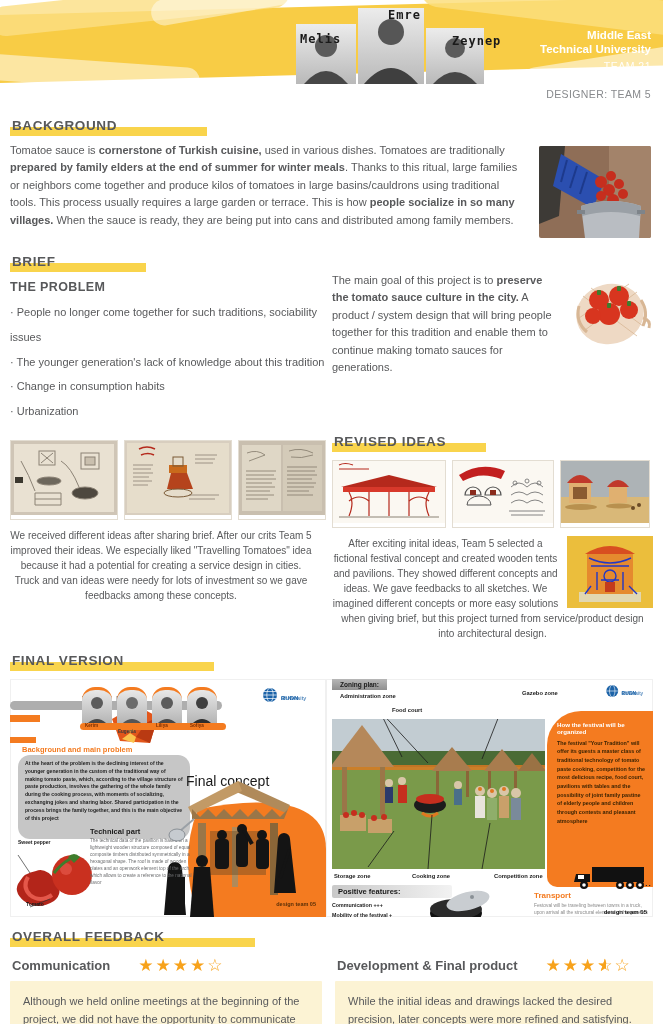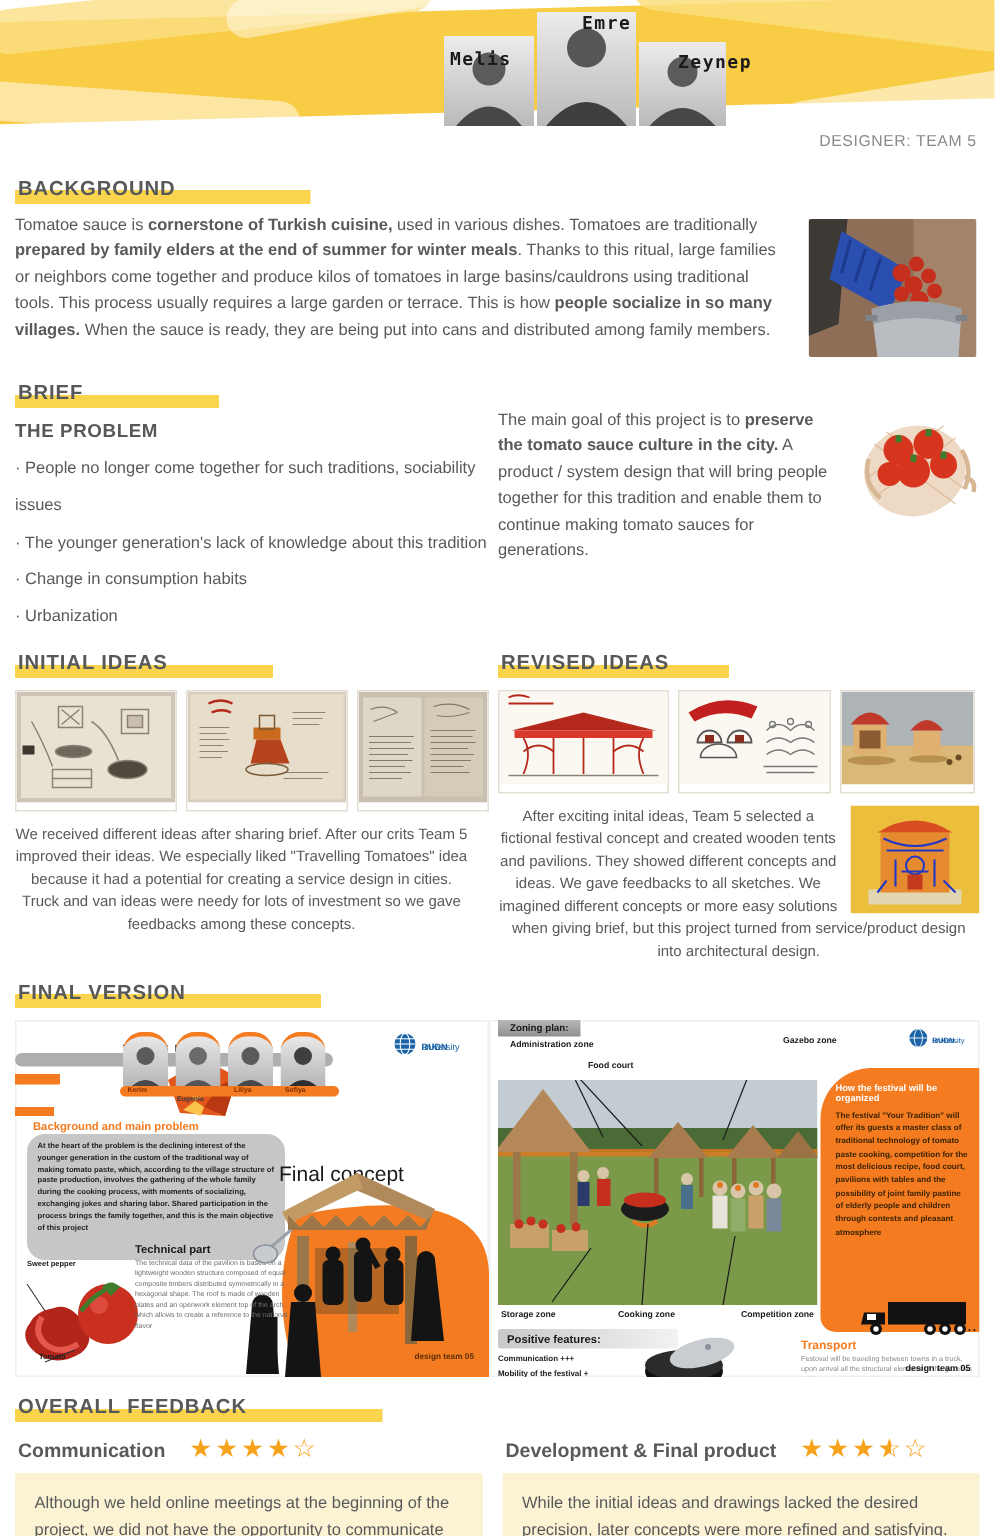--- a/index.html
+++ b/index.html
@@ -124,21 +124,21 @@
   .tr-title { left:208px; top:212px; font-size:8px; font-weight:700; color:#F47B20; }
   .tr-text { left:208px; top:223px; width:116px; font-size:4.8px; color:#8a8a8a; line-height:1.5; }
   .truck-svg { left:248px; top:186px; }
   .truck-dots { left:316px; top:200px; font-size:8px; font-weight:700; color:#1a1a1a; letter-spacing:1px; }
   .p-credit-r { right:6px; bottom:2px; font-size:6px; font-weight:700; color:#1a1a1a; }
   .rudn-r { left:278px; top:4px; transform:scale(.85); }
 
   
   .fb-sec { margin-top:10px; }
   .fb-grid { display:grid; grid-template-columns:312px 318px; column-gap:13px; row-gap:14px; margin-top:8px; }
-  .fb-head { display:flex; align-items:center; gap:16px; margin:2px 0 7px 2px; }
+  .fb-head { display:flex; align-items:center; gap:28px; margin:2px 0 7px 2px; }
   .fb-label { font-size:13px; font-weight:700; color:#58595B; }
   .stars { display:flex; gap:2px; }
   .star { font-family:"DejaVu Sans", sans-serif; font-size:17px; line-height:1; color:#F7A21B; }
   .star.half { position:relative; display:inline-block; }
   .star.half .sf { position:absolute; left:0; top:0; width:55%; overflow:hidden; }
   .fb-box { background:#FCF3D4; padding:11px 13px; font-size:11px; line-height:1.7; color:#58595B; border-radius:1px; }
 </style>
 </head>
 <body>
 
@@ -165,20 +165,25 @@
     <div class="photo ph3">
       <svg width="58" height="56" viewBox="0 0 58 56">
           <circle cx="29" cy="20" r="10" fill="#5b5b5b"></circle>
           <path d="M7 56 Q29 32 51 56 Z" fill="#474747"></path>
         </svg>
     </div>
   </div>
   <span class="member-name n1">Melis</span>
   <span class="member-name n2">Emre</span>
   <span class="member-name n3">Zeynep</span>
+  <div class="uni">
+    <div class="u-line">Middle East</div>
+    <div class="u-line">Technical University</div>
+    <div class="u-team">TEAM 21</div>
+  </div>
 </div>
 <div class="designer-row">DESIGNER:  TEAM 5</div>
 
 <div class="content">
 
   <div class="bg-sec">
     <span class="sec-h">BACKGROUND</span>
     <div class="clearfix">
       <div class="bg-photo">
         <svg width="112" height="92" viewBox="0 0 112 92">
@@ -250,21 +255,20 @@
             </svg>
           </div>
           <p class="body-t goal-par"><span>The main goal of this project is to </span><span style="font-weight: 700;">preserve the tomato sauce culture in the city.</span><span> A product / system design that will bring people together for this tradition and enable them to continue making tomato sauces for generations.</span></p>
         </div>
       </div>
     </div>
   </div>
 
   <div class="ideas two-col">
     <div>
-      <span class="sec-h" style="padding-right:70px;">INITIAL IDEAS</span>
       <div class="sketch-row">
         <div class="sketch">
           <svg width="106" height="74" viewBox="0 0 106 74">
             <rect width="106" height="74" fill="#CFC5B6"></rect>
               <rect x="3" y="3" width="100" height="68" fill="#E9E1D2"></rect>
             <g stroke="#8B8275" fill="none" stroke-width="1">
               <rect x="28" y="10" width="16" height="14"></rect>
                 <path d="M30 12 l12 10 M42 12 l-12 10"></path>
               <rect x="70" y="12" width="18" height="16"></rect>
                 <rect x="74" y="16" width="10" height="8" fill="#c9bfae"></rect>

